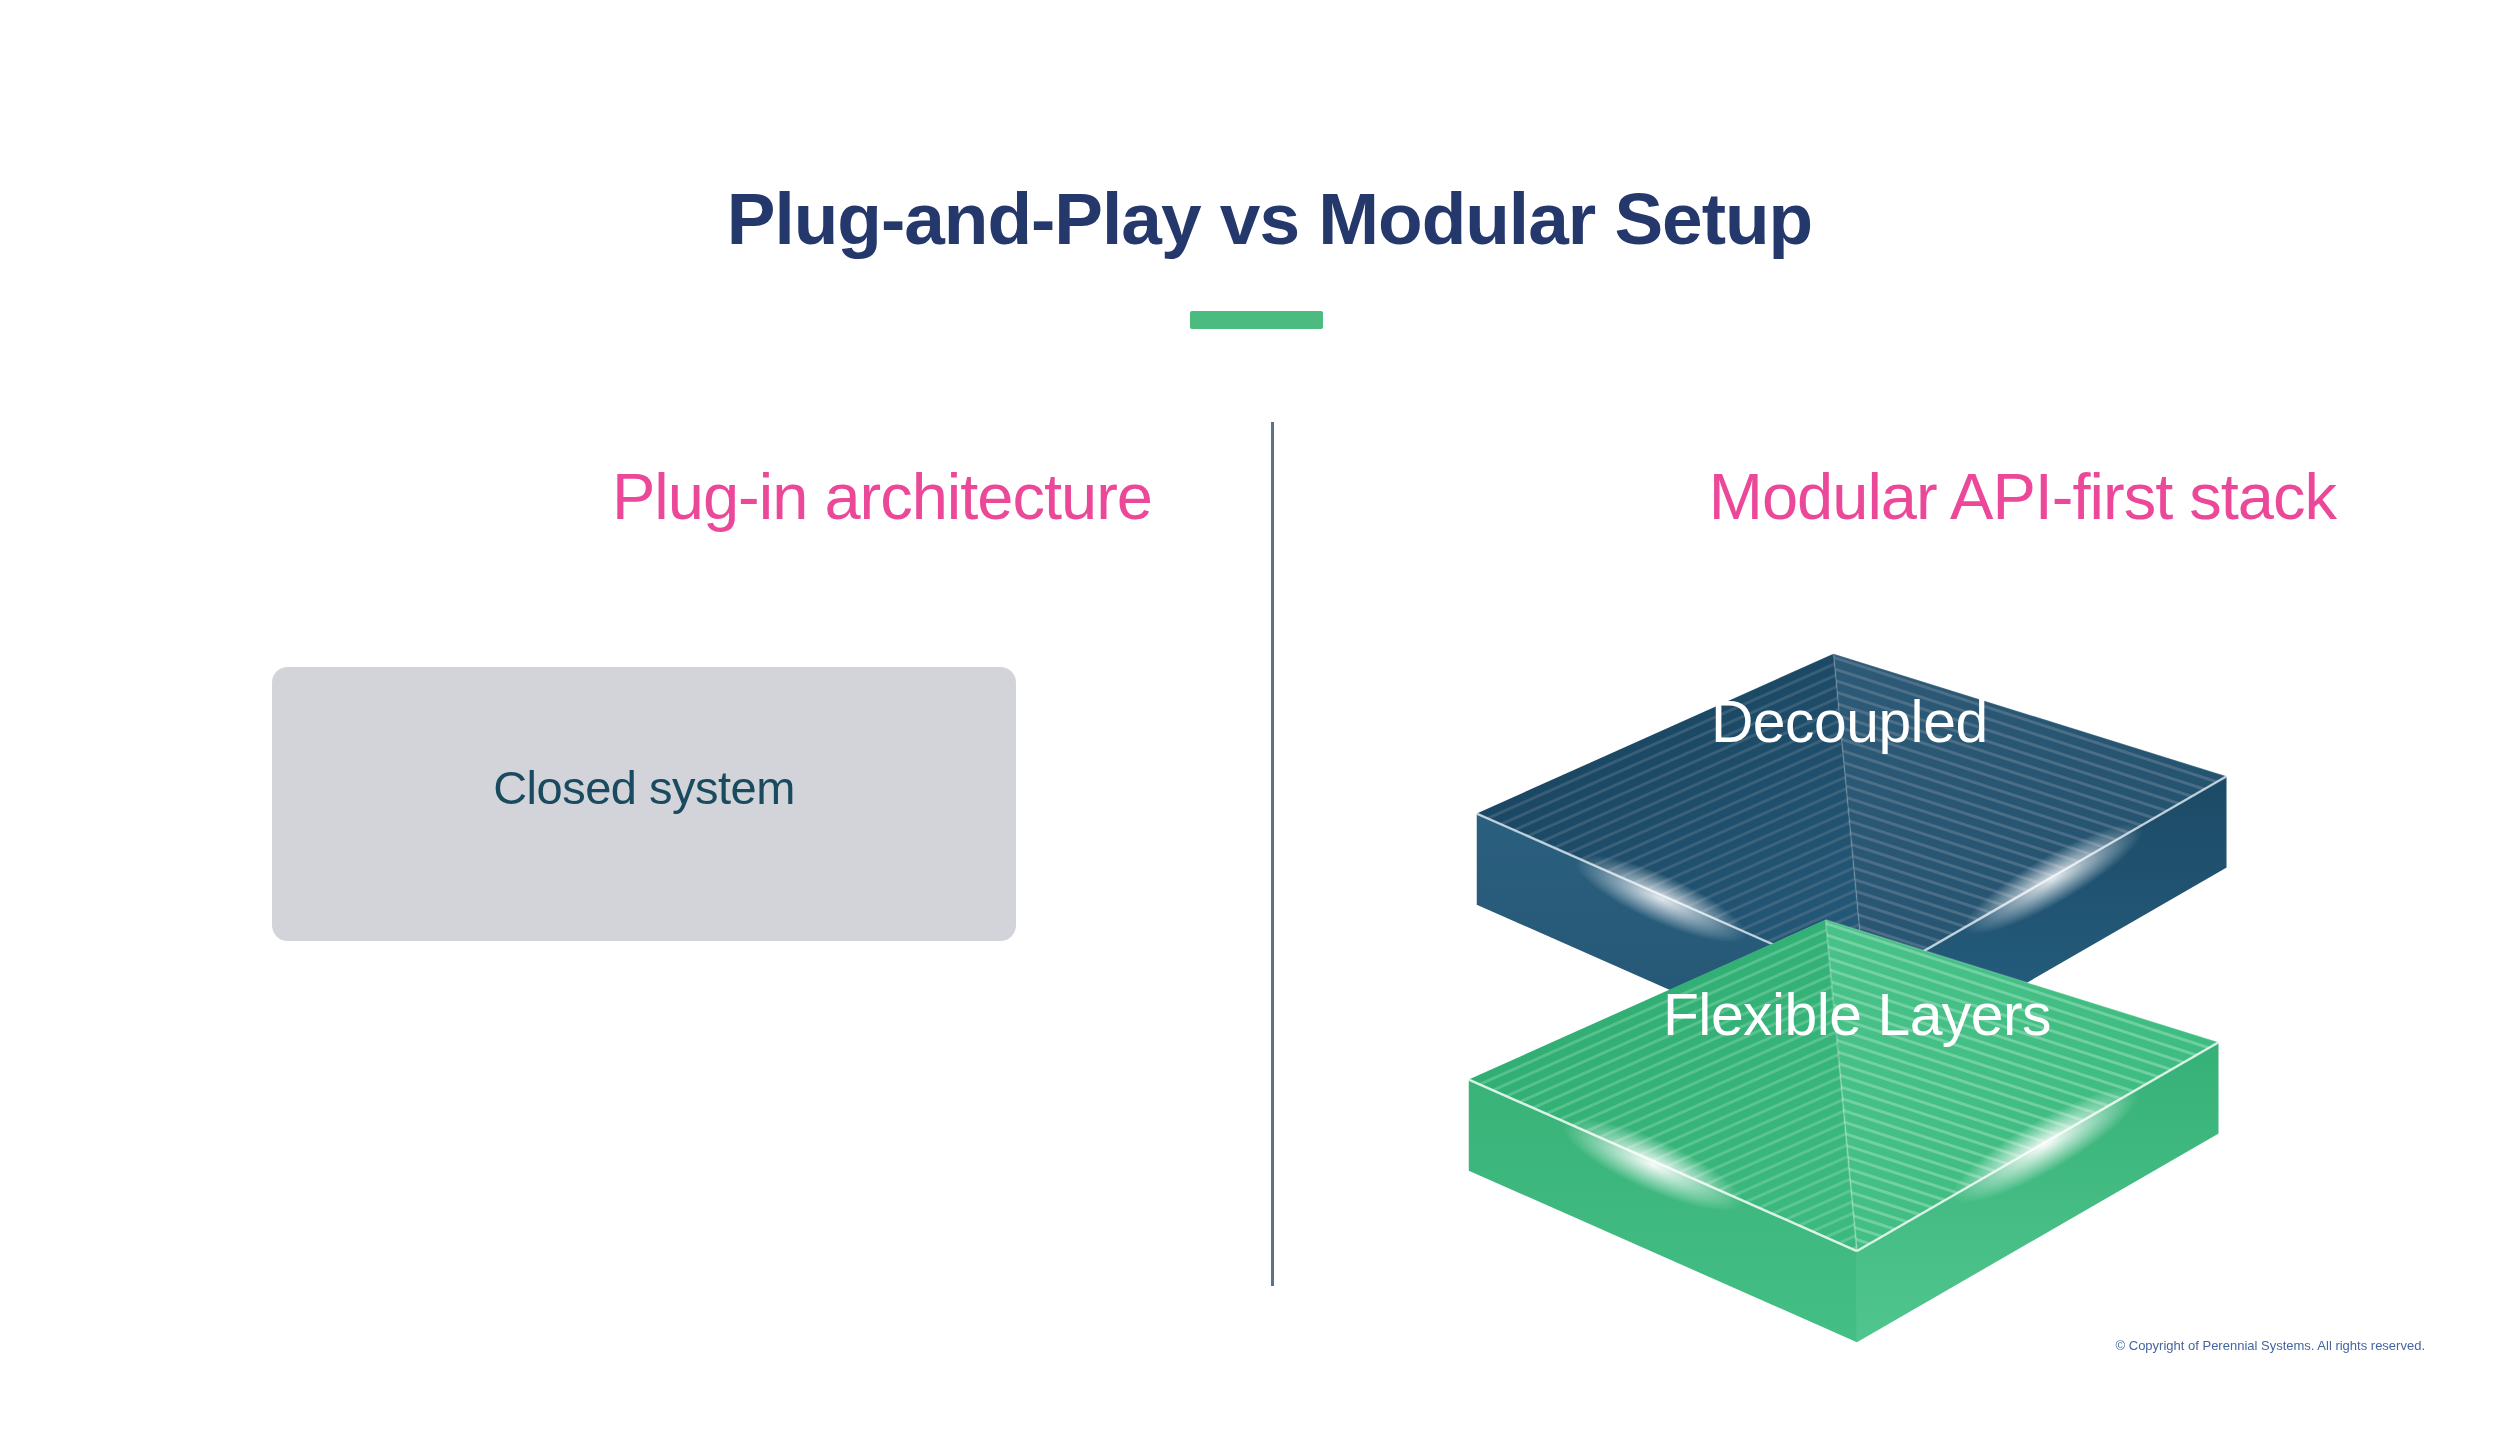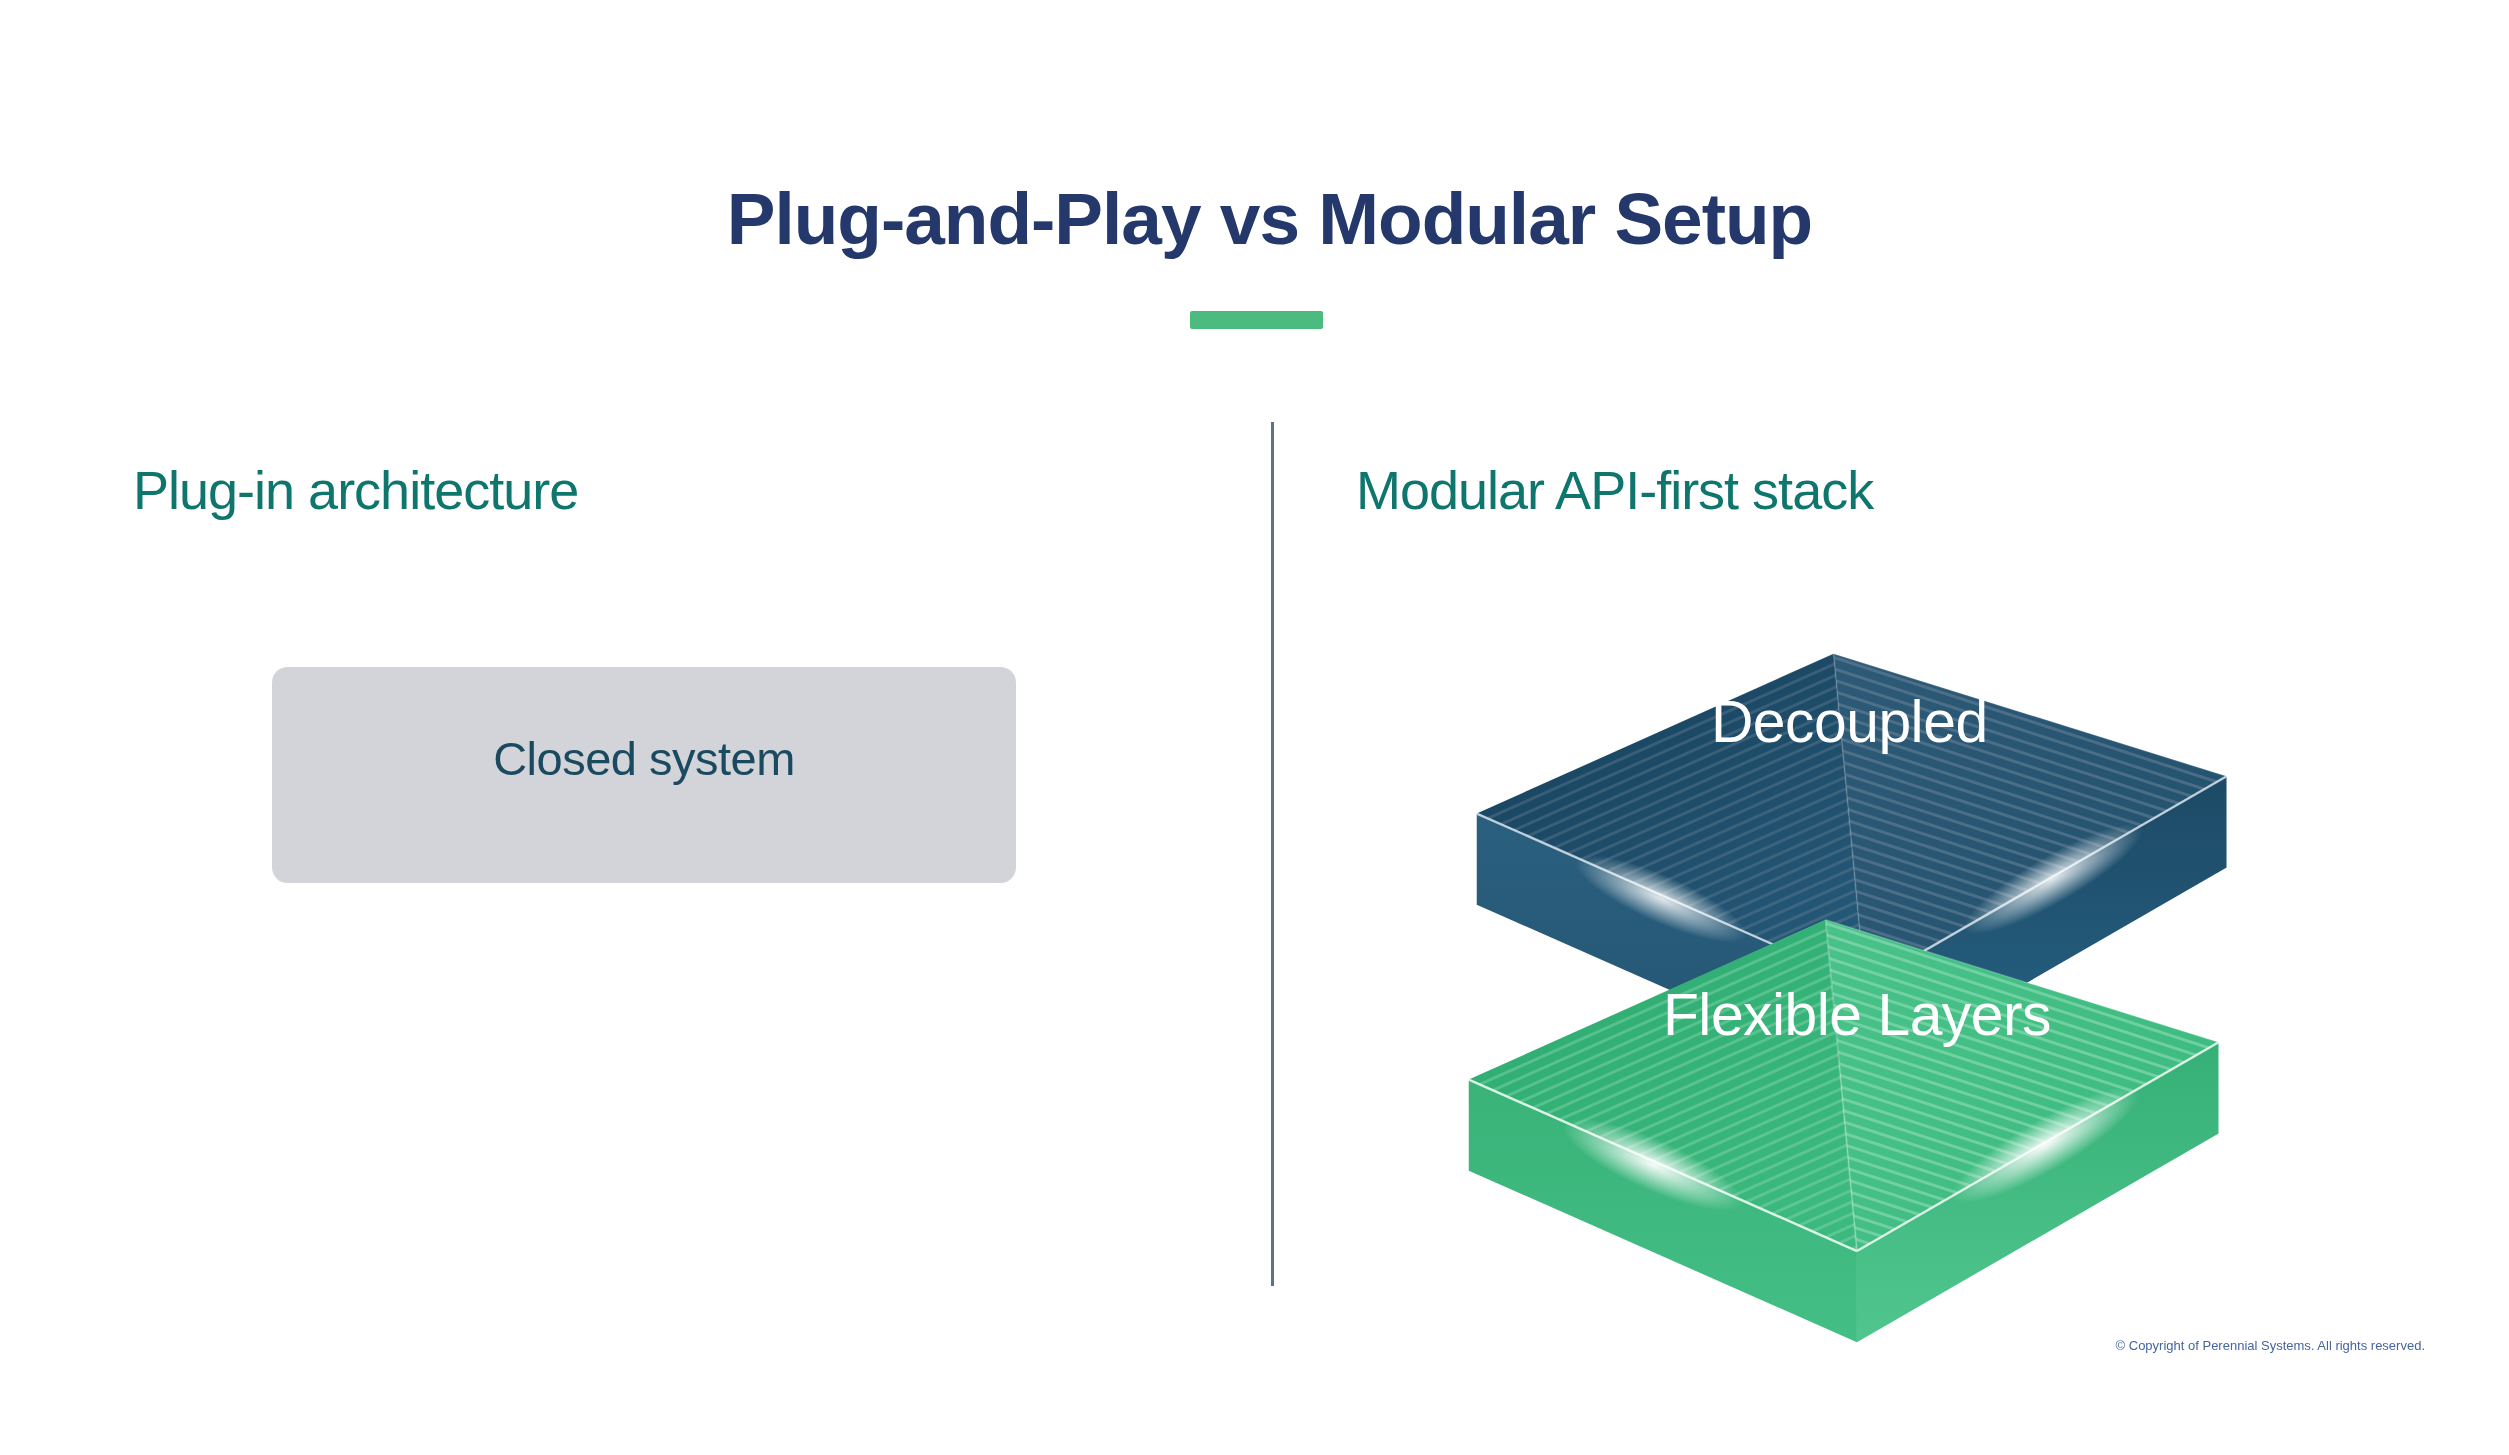--- a/index.html
+++ b/index.html
@@ -43,37 +43,37 @@
     position: absolute;
     left: 1271px;
     top: 394px;
     width: 2.9px;
     height: 864px;
     background: #5E7286;
   }
   .col-heading {
     position: absolute;
     top: 431px;
-    font-size: 54px;
+    font-size: 65px;
     font-weight: 500;
     letter-spacing: -1px;
-    color: #0f766e;
-    text-align: left;
+    color: #ec4899;
+    text-align: right;
     white-space: nowrap;
   }
   .col-heading.left  { left: 133px;  width: 1019px; }
   .col-heading.right { left: 1356px; width: 980px; }
   .panel-box {
     position: absolute;
     border-radius: 15.7px;
     display: flex;
     align-items: center;
     justify-content: center;
   }
-  .panel-box.box-1 { left: 272px; top: 639px; width: 744px; height: 216px; }
+  .panel-box.box-1 { left: 272px; top: 639px; width: 744px; height: 274px; }
   .panel-box.box-2 { left: 267px; top: 918px; width: 756px; height: 222px; }
   .panel-box .box-label {
     font-size: 47px;
     font-weight: 500;
     letter-spacing: -0.5px;
     color: #1A4A5F;
     margin-top: -33px;
   }
   .panel-box.box-2 .box-label { margin-top: -9.8px; }
   .slab {

